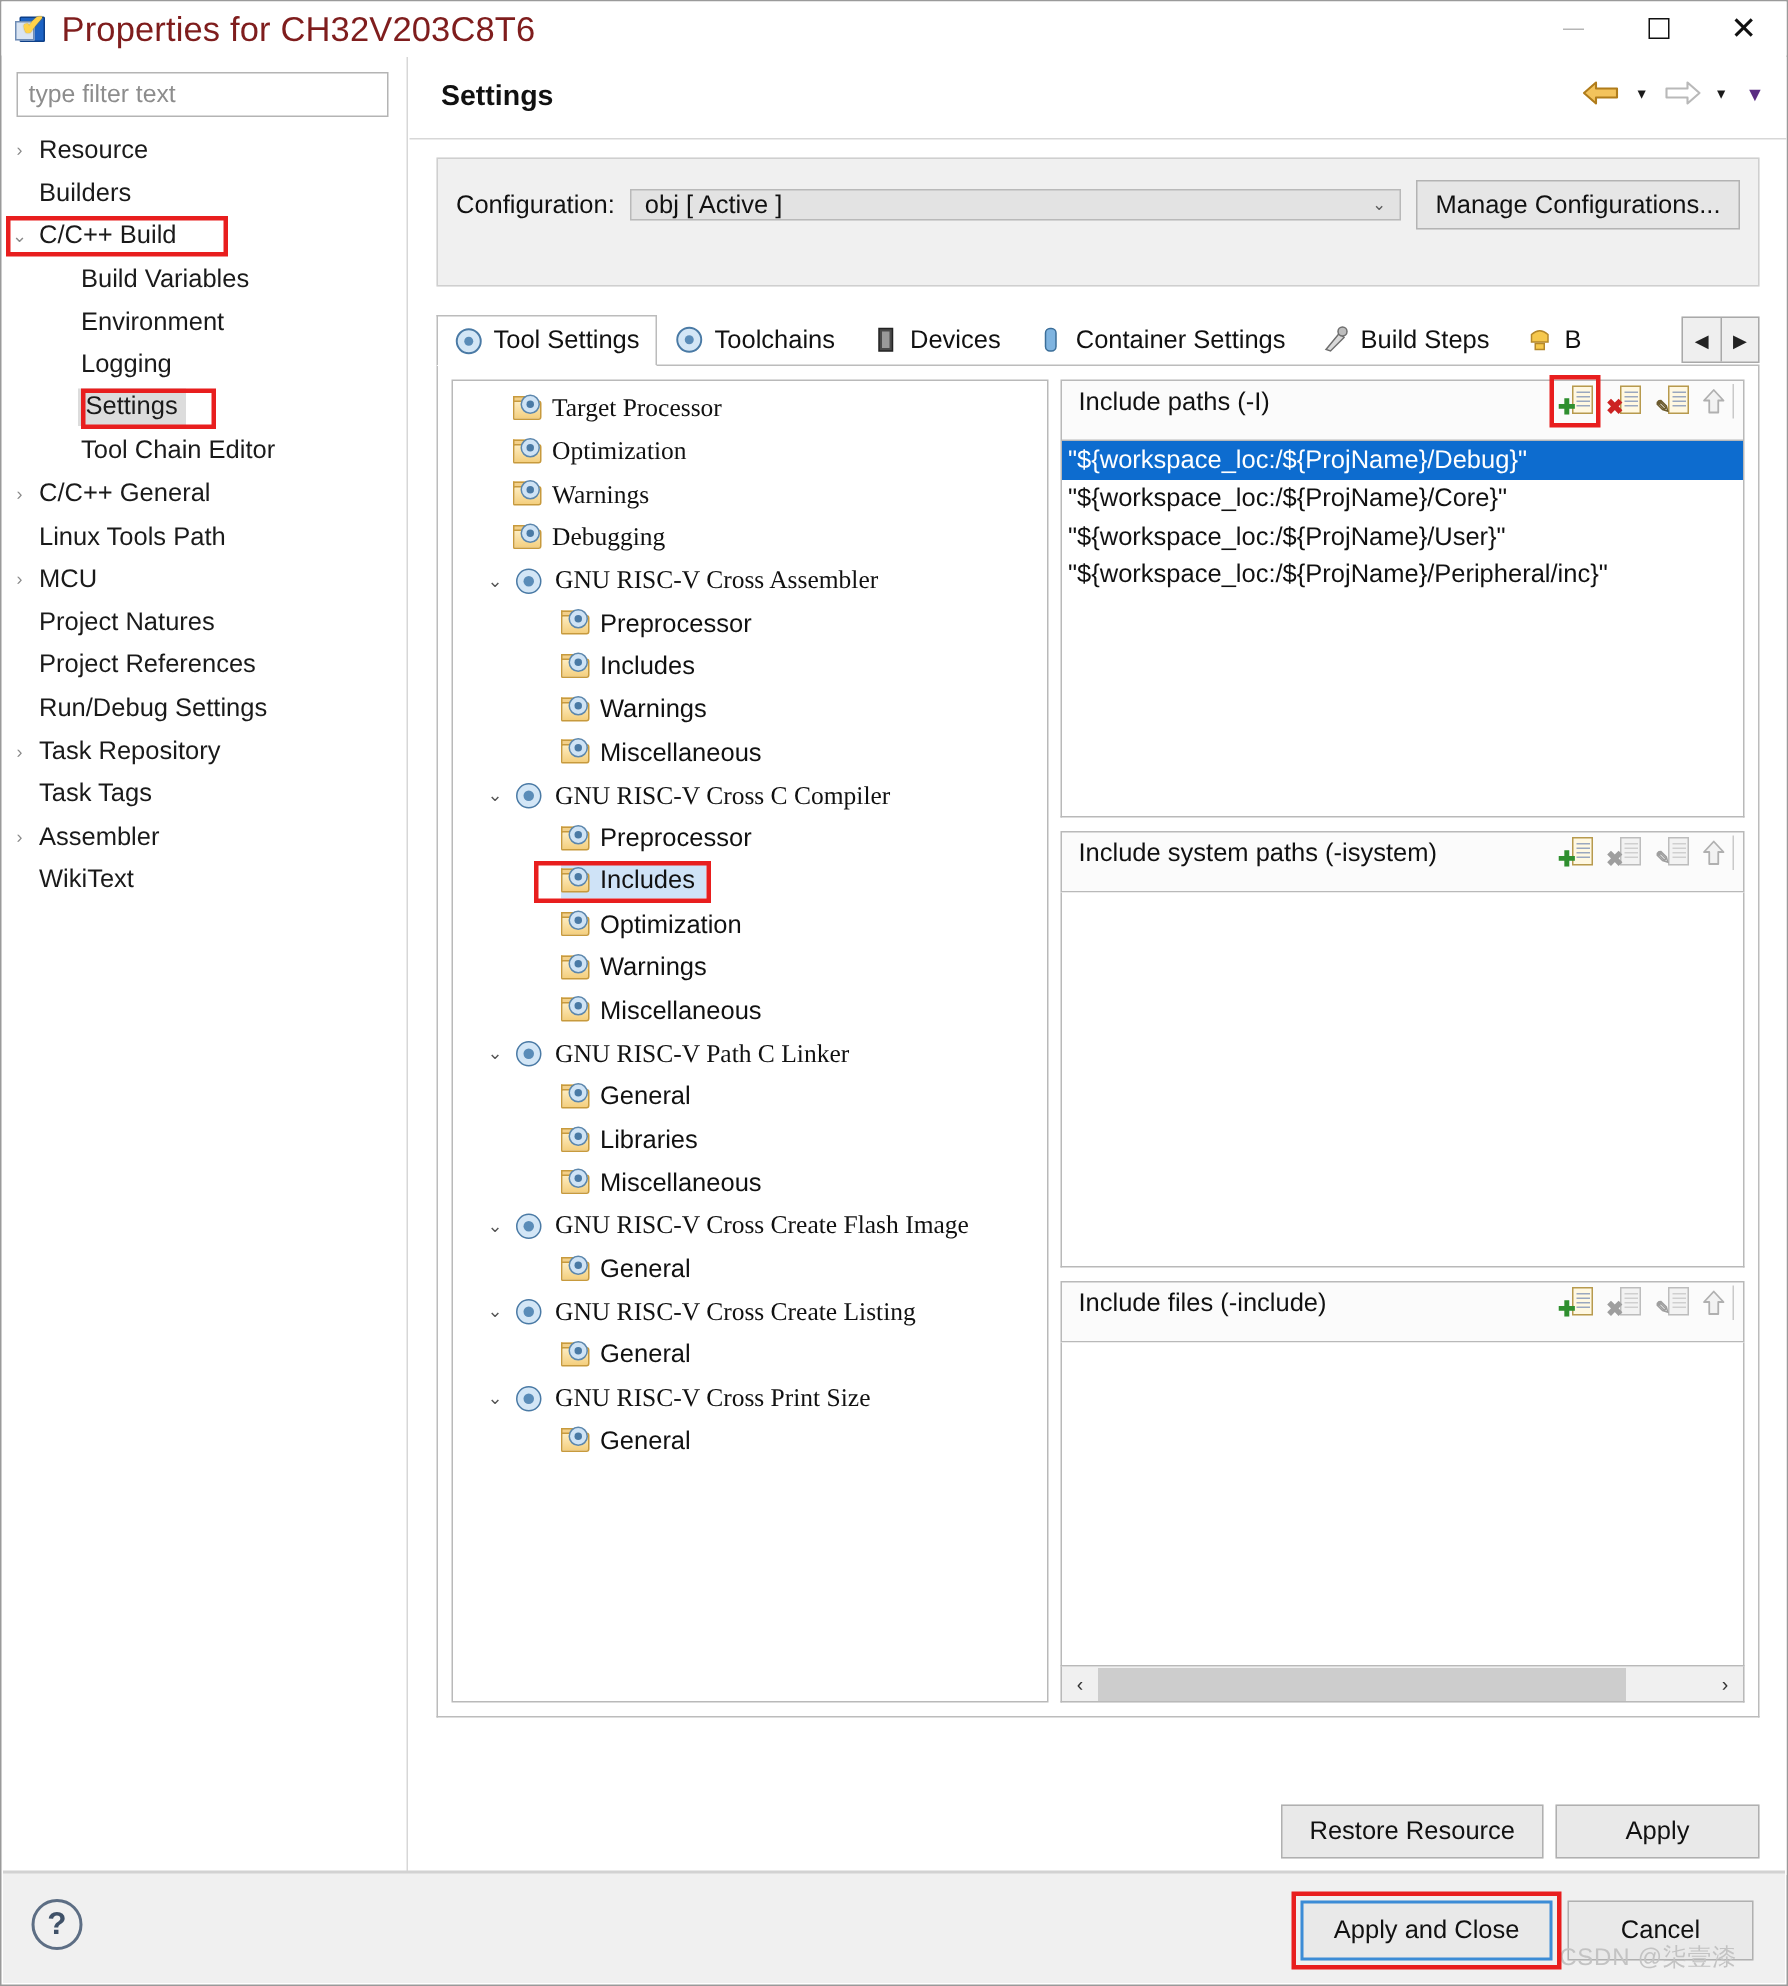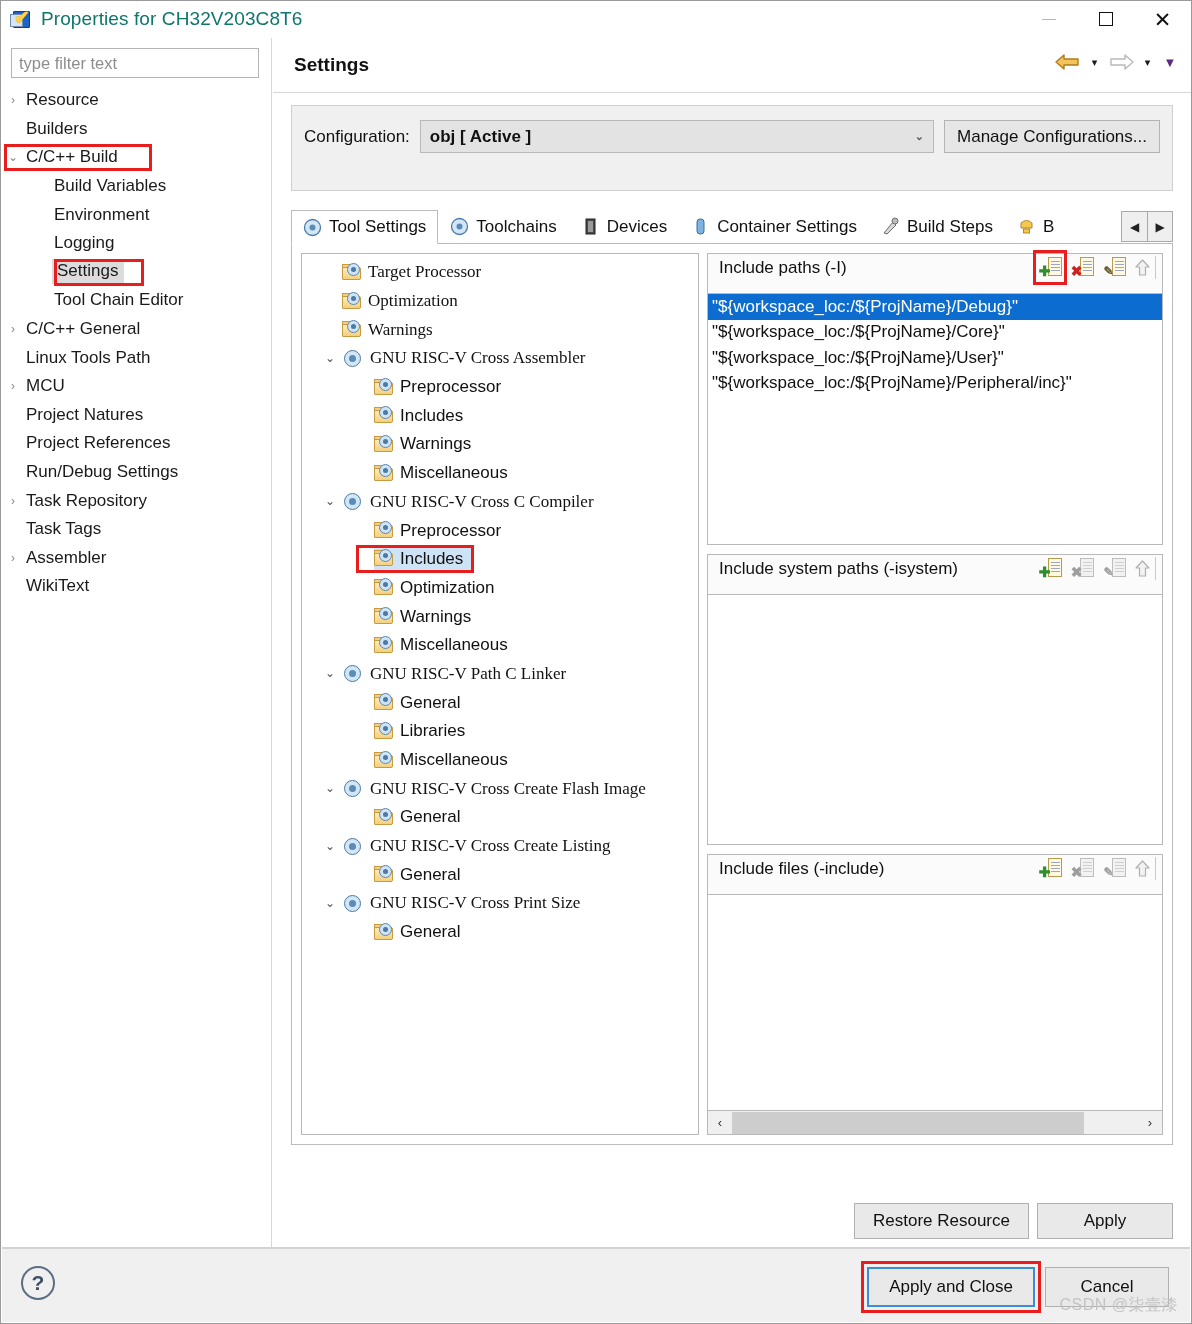--- a/index.html
+++ b/index.html
@@ -36,21 +36,21 @@
   .app-icon .sq2 {
     position:absolute; left:0px; top:6px; width:13px; height:13px;
     background:#d9e4f2; border:1px solid #6e8cb5;
   }
   .app-icon .check {
     position:absolute; left:4px; top:1px; width:16px; height:18px;
     color:#ffd24a; font-size:19px; line-height:18px; font-weight:bold;
     text-shadow: 0 0 1px #b98c00;
   }
   .title-text {
-    font-size: 19px; color: #0f766e; letter-spacing: 0.1px;
+    font-size: 23px; color: #7f1d1d; letter-spacing: 0.1px;
     white-space: nowrap;
   }
   .win-buttons {
     position: absolute; right: 0; top: 0;
     height: 36px; display: flex; align-items: stretch;
   }
   .win-btn {
     width: 57px; height: 36px;
     display: flex; align-items: center; justify-content: center;
   }
@@ -138,26 +138,25 @@
     background: #f0f0f0;
     height: 86px;
     position: relative;
   }
   .config-row {
     display: flex; align-items: center;
     padding: 14px 12px 0 12px;
   }
   .config-label { font-size: 17px; color: #111; margin-right: 10px; }
   .config-combo {
-    flex: 1 1 auto; height: 33px;
+    flex: 1 1 auto; height: 21px;
     background: #e3e3e3; border: 1px solid #b9b9b9;
     display: flex; align-items: center; justify-content: space-between;
     padding: 0 9px; font-size: 17px; color: #111;
     max-width: 520px;
-    font-weight: bold;
   }
   .config-combo .cv-caret { color:#5e5e5e; font-size: 11px; }
   .manage-btn {
     margin-left: 10px; height: 33px; padding: 0 12px;
     background: #e6e6e6; border: 1px solid #b3b3b3;
     font-size: 17px; color: #111;
     display: flex; align-items: center;
     font-family: "Liberation Sans", sans-serif;
   }
 
@@ -354,21 +353,21 @@
   .footer-btns {
     position: absolute; right: 21px; top: 18px;
     display: flex; gap: 10px;
   }
   .btn-primary {
     border: 2px solid #3c8cd6;
     background: #e9e9e9;
     padding: 0 20px; height: 40px;
   }
   .watermark {
-    position: absolute; right: 12px; bottom: 6px;
+    position: absolute; right: 32px; bottom: 6px;
     font-size: 16px; color: #c3c3c3;
     letter-spacing: 0.5px;
     white-space: nowrap;
   }
   .sep-line {
     position: absolute; left: 1px; bottom: 75px;
     width: 1188px; height: 1px; background: #d2d2d2;
   }
 </style>
 </head>
@@ -585,20 +584,31 @@
           </div>
           <div class="tt-row lvl1">
             <span class="tw none">·</span>
             <span class="tt-hit">
               <span class="ico-folder">
                 <span class="ftab"></span>
                 <span class="fbody"></span>
                 <span class="gear"></span>
               </span>
               <span>Warnings</span>
+            </span>
+          </div>
+          <div class="tt-row lvl1">
+            <span class="tw none">·</span>
+            <span class="tt-hit">
+              <span class="ico-folder">
+                <span class="ftab"></span>
+                <span class="fbody"></span>
+                <span class="gear"></span>
+              </span>
+              <span>Debugging</span>
             </span>
           </div>
           <div class="tt-row lvl1">
             <span class="tw">⌄</span>
             <span class="tt-hit">
               <span class="ico-tool">
                 <span class="disc"></span>
               </span>
               <span>GNU RISC-V Cross Assembler</span>
             </span>

